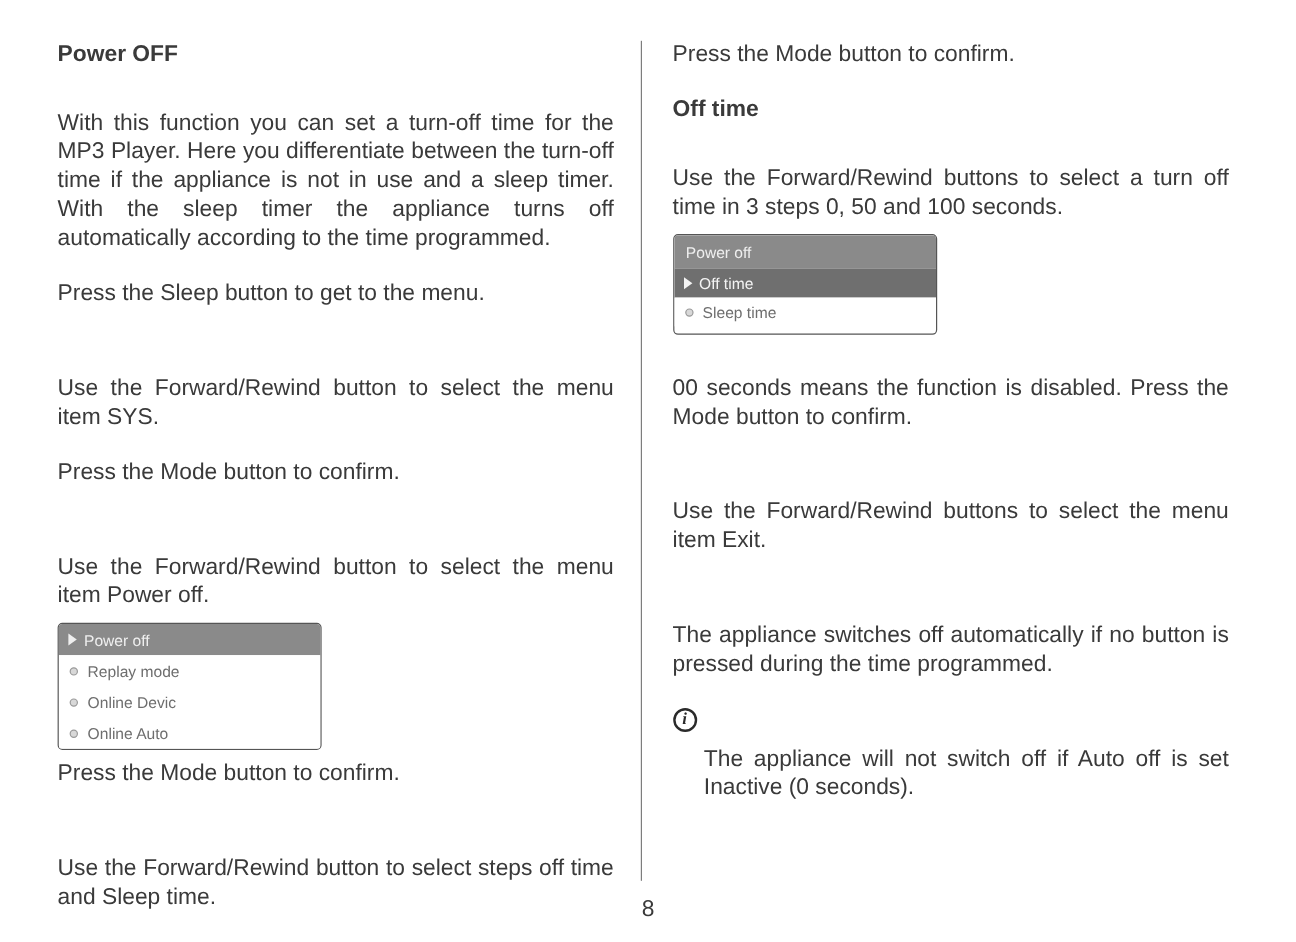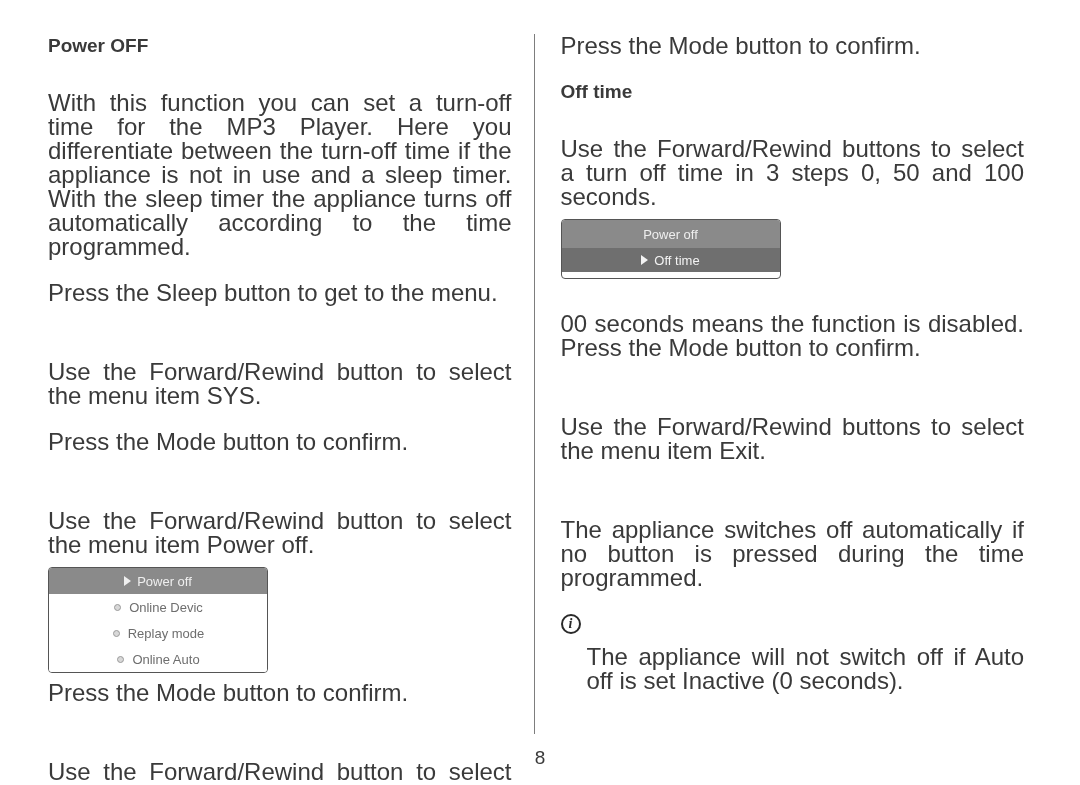--- a/index.html
+++ b/index.html
@@ -1,15 +1,15 @@
 <!DOCTYPE html>
 <html><head>
 <meta charset="utf-8">
 <style>
-  * { box-sizing: border-box; margin: 0; padding: 0; justify-content: center; }
+  * { box-sizing: border-box; margin: 0; padding: 0; }
   body {
     width: 1080px;
     height: 785px;
     background: #ffffff;
     font-family: Arial, Helvetica, sans-serif;
     color: #3a3a3a;
     position: relative;
     padding: 34px 48px 18px 48px;
   }
   .columns {
@@ -19,21 +19,21 @@
   .col {
     flex: 1 1 0;
     padding-right: 22px;
   }
   .col.right {
     padding-left: 26px;
     padding-right: 8px;
     border-left: 1.5px solid #7d7d7d;
   }
   .h { font-weight: 700; font-size: 19px; line-height: 24px; margin-bottom: 2px; }
-  .p { font-size: 24px; line-height: 24px; }
+  .p { font-size: 19px; line-height: 24px; }
   .justify { text-align: justify; text-justify: inter-word; margin-top: 33px; }
   .sp { height: 22px; }
 
   .screen {
     width: 220px;
     border: 1px solid #555;
     border-radius: 4px;
     background: #fff;
     padding: 0;
     margin: 10px 0 8px 0;
@@ -126,25 +126,25 @@
     <div class="sp"></div>
     <div class="p justify">Use the Forward/Rewind button to select the menu item Power off.</div>
 
     <div class="screen">
       <div class="row sel">
         <span class="arrow"></span>
         <span>Power off</span>
       </div>
       <div class="row unsel">
         <span class="bullet"></span>
-        <span>Online Devic</span>
+        <span>Replay mode</span>
       </div>
       <div class="row unsel">
         <span class="bullet"></span>
-        <span>Replay mode</span>
+        <span>Online Devic</span>
       </div>
       <div class="row unsel">
         <span class="bullet"></span>
         <span>Online Auto</span>
       </div>
     </div>
 
     <div class="p">Press the Mode button to confirm.</div>
     <div class="sp"></div>
     <div class="p justify">Use the Forward/Rewind button to select steps off time and Sleep time.</div>
@@ -157,20 +157,24 @@
     <div class="p justify">Use the Forward/Rewind buttons to select a turn off time in 3 steps 0, 50 and 100 seconds.</div>
 
     <div class="screen withheader">
       <div class="header-row">
         <span>Power off</span>
       </div>
       <div class="row sel">
         <span class="arrow"></span>
         <span>Off time</span>
       </div>
+      <div class="row unsel">
+        <span class="bullet"></span>
+        <span>Sleep time</span>
+      </div>
     </div>
 
     <div class="p justify">00 seconds means the function is disabled. Press the Mode button to confirm.</div>
     <div class="sp"></div>
     <div class="p justify">Use the Forward/Rewind buttons to select the menu item Exit.</div>
     <div class="sp"></div>
     <div class="p justify">The appliance switches off automatically if no button is pressed during the time programmed.</div>
     <div class="sp"></div>
     <div class="info-line">
       <span class="info-icon">i</span>

